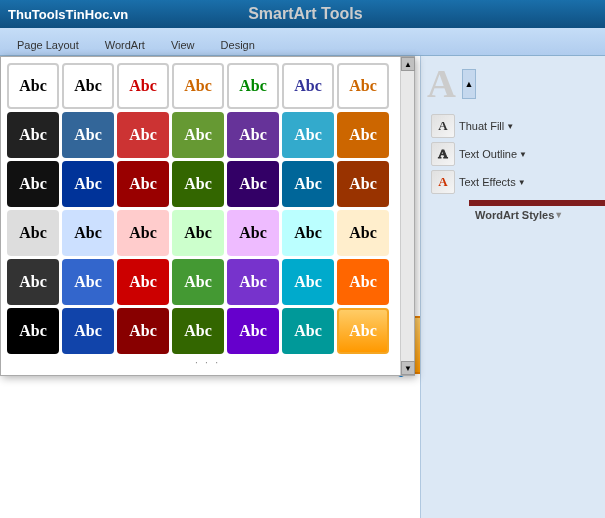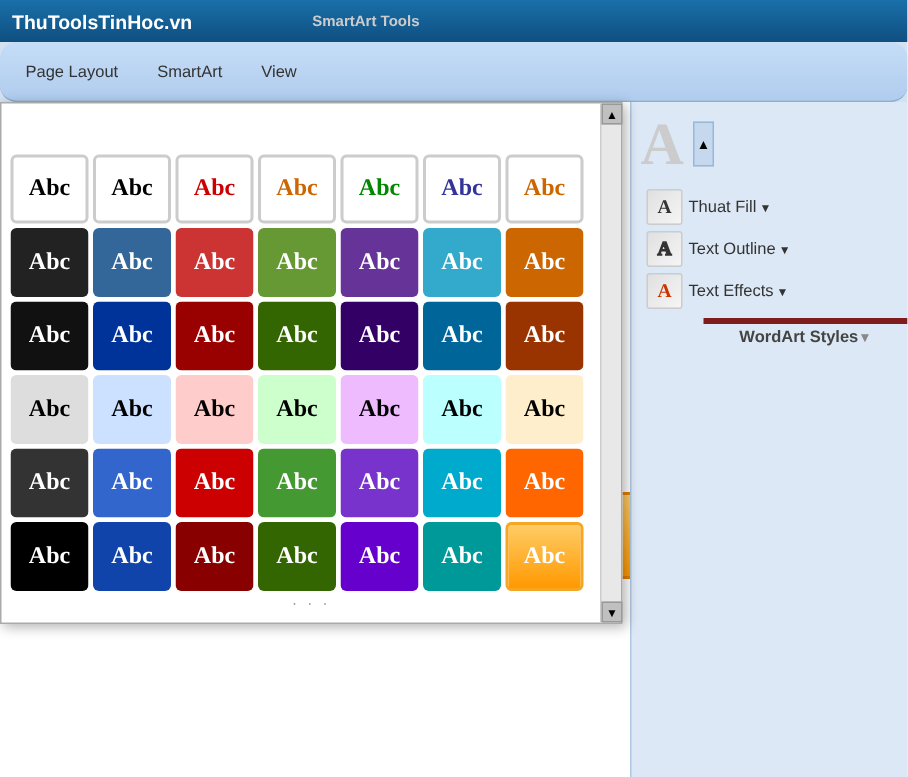--- a/index.html
+++ b/index.html
@@ -9,31 +9,30 @@
     .title-bar {
       background: linear-gradient(to bottom, #1a6faa, #0f4f80);
       color: white;
       height: 28px;
       display: flex;
       align-items: center;
       padding: 0 8px;
       font-size: 13px;
       font-weight: bold;
     }
-    .title-bar .tools-label { color: #ccc; font-size: 10px; margin-left: 80px; }
+    .title-bar .tools-label { color: #ccc; font-size: 16px; margin-left: 120px; }
 
     
     .ribbon-tabs {
       background: linear-gradient(to bottom, #c5ddf7, #b0ccee);
-      height: 40px;
-      display: flex;
-      align-items: center;
+      height: 28px;
+      display: flex;
+      align-items: flex-end;
       padding: 0 4px;
       border-bottom: 1px solid #8aafcf;
-      border-radius: 11px;
     }
     .ribbon-tab {
       padding: 4px 12px;
       font-size: 11px;
       cursor: pointer;
       border: 1px solid transparent;
       border-bottom: none;
       border-radius: 3px 3px 0 0;
       color: #333;
       background: transparent;
@@ -62,21 +61,20 @@
       border: 1px solid #aaa;
       box-shadow: 2px 2px 8px rgba(0,0,0,0.3);
       z-index: 100;
       padding: 6px;
     }
 
     .style-grid {
       display: grid;
       grid-template-columns: repeat(7, 52px);
       gap: 3px;
-      margin-top: 28px;
     }
 
     .style-cell {
       width: 52px;
       height: 46px;
       display: flex;
       align-items: center;
       justify-content: center;
       border-radius: 4px;
       cursor: pointer;
@@ -164,24 +162,24 @@
     .dropdown-arrow {
       font-size: 8px;
       margin-left: 2px;
     }
 
     .wordart-section-label {
       font-size: 11px;
       font-weight: bold;
       color: #444;
       padding: 3px 6px 1px;
-      border-top: 4px solid #7f1d1d;
-      display: flex;
-      align-items: center;
-      justify-content: center;
+      border-top: 6px solid #7f1d1d;
+      display: flex;
+      align-items: center;
+      justify-content: flex-start;
       margin-left: 48px;
     }
     .wordart-section-label .section-icon { font-size: 9px; color: #888; cursor: pointer; }
 
     .large-a-container {
       padding: 4px 6px;
       display: flex;
       align-items: center;
     }
     .large-a {
@@ -266,22 +264,23 @@
 
 <div class="title-bar">
   <span>
     <span class="thu">Thu</span><span class="thuat">Tools</span><span class="tin">Tin</span><span class="hoc">Hoc</span><span class="vn">.vn</span>
   </span>
   <span class="tools-label">SmartArt Tools</span>
 </div>
 
 <div class="ribbon-tabs">
   <div class="ribbon-tab">Page Layout</div>
-  <div class="ribbon-tab">SmartArt</div>
+  <div class="ribbon-tab">WordArt</div>
   <div class="ribbon-tab">View</div>
+  <div class="ribbon-tab">Design</div>
 </div>
 
 <div class="main-area">
 
   <div class="canvas-area">
     <div class="canvas-content">
 
       <div class="connector" style="left:140px; top:265px; width:300px; height:2px;"></div>
       <div class="connector" style="left:140px; top:235px; width:2px; height:32px;"></div>
       <div class="connector" style="left:300px; top:235px; width:2px; height:32px;"></div>

